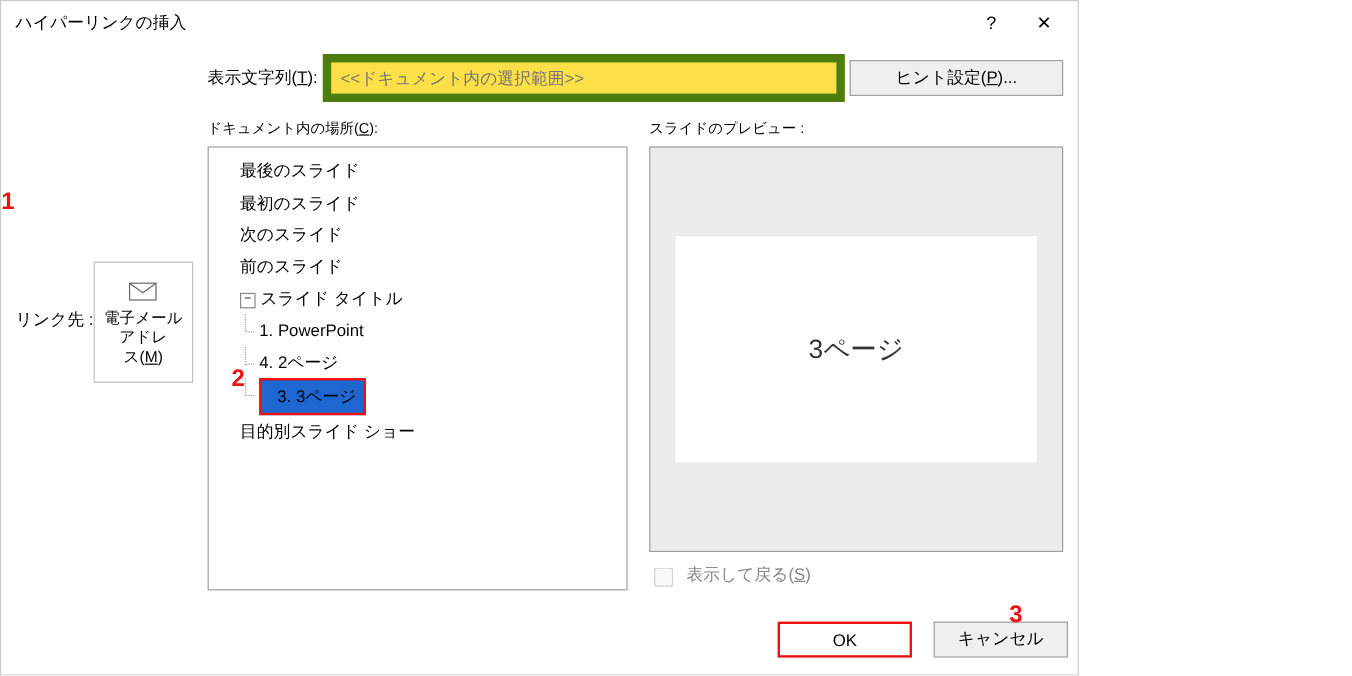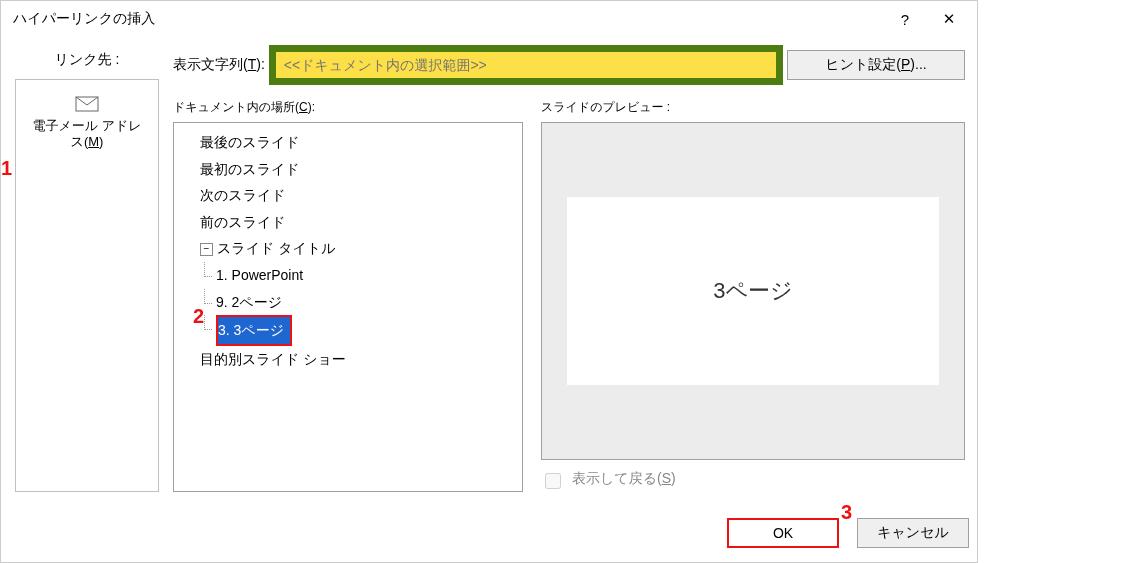--- a/index.html
+++ b/index.html
@@ -1,24 +1,24 @@
 <!DOCTYPE html>
 <html><head>
 <meta charset="utf-8">
 <style>
   html,body{margin:0;padding:0;font-family:"Yu Gothic UI","Meiryo",sans-serif;font-size:13px;color:#000;background:#fff}
-  .dialog{width:978px;height:563px;box-sizing:border-box;border:1px solid #ccc;position:relative;background:#fff}
+  .dialog{width:899px;height:563px;box-sizing:border-box;border:1px solid #ccc;position:relative;background:#fff}
   .titlebar{display:flex;align-items:center;justify-content:space-between;height:36px;padding:0 6px 0 12px}
   .title{font-size:14px}
   .titlebtns{display:flex;gap:0}
   .titlebtn{width:44px;height:30px;display:flex;align-items:center;justify-content:center;font-size:15px;background:transparent;border:none}
 
   .body{display:flex;padding:8px 12px 70px 12px;height:calc(100% - 36px);box-sizing:border-box;gap:12px}
 
-  .leftcol{width:148px;display:flex;flex-direction:column;align-items:center}
+  .leftcol{width:148px;display:flex;align-items:center}
   .linkto-label{font-size:14px;margin:6px 0 10px 0}
   .sidepanel{border:1px solid #c0c0c0;width:138px;flex:1;display:flex;flex-direction:column;align-items:stretch;padding:4px 2px;background:#fff}
   .side-item{display:flex;flex-direction:column;align-items:center;justify-content:center;padding:6px 2px;font-size:13px;text-align:center;line-height:1.25;border:1px solid transparent;margin:1px}
   .side-item .icon{width:28px;height:24px;margin-bottom:2px}
   .side-item.selected{background:#bde0f7;border:2px solid #e11;box-sizing:border-box}
   .callout{position:absolute;color:#e11;font-weight:700;font-size:20px}
 
   .maincol{flex:1;display:flex;flex-direction:column}
   .row-disp{display:flex;align-items:center;gap:4px;margin-bottom:14px}
   .row-disp label{font-size:14px;white-space:nowrap}
@@ -28,21 +28,21 @@
   .midrow{display:flex;gap:18px;flex:1;min-height:0}
   .treecol{flex:0 0 350px;display:flex;flex-direction:column}
   .section-label{font-size:12px;margin-bottom:6px}
   .treebox{flex:1;border:1px solid #a0a0a0;padding:6px 6px 6px 10px;overflow:auto;font-size:14px;line-height:1.9}
   .treebox ul{list-style:none;margin:0;padding:0}
   .treebox li{position:relative;padding-left:16px}
   .treebox li::before{content:"";position:absolute;left:4px;top:0;bottom:50%;border-left:1px dotted #999}
   .treebox li::after{content:"";position:absolute;left:4px;top:14px;width:8px;border-top:1px dotted #999}
   .tree-root>li::before,.tree-root>li::after{display:none}
   .expander{display:inline-block;width:11px;height:11px;border:1px solid #888;line-height:9px;text-align:center;font-size:10px;margin-right:4px;vertical-align:1px;background:#fff}
-  .tree-sel{background:#1e66d0;color:#ffffff;border:2px solid #e11;padding:0 6px 0 0;display:inline-block}
+  .tree-sel{background:#1e66d0;color:#000000;border:2px solid #e11;padding:0 6px 0 13px;display:inline-block}
 
   .prevcol{flex:1;display:flex;flex-direction:column}
   .prevbox{flex:1;border:1px solid #a0a0a0;background:#ececec;display:flex;align-items:center;justify-content:center;position:relative}
   .slide{width:88%;height:56%;background:#fff;display:flex;align-items:center;justify-content:center;font-size:22px;color:#333}
   .chkrow{display:flex;gap:8px;margin-top:10px;font-size:14px;color:#888}
   .chkrow input{width:16px;height:16px}
 
   .footer{position:absolute;right:8px;bottom:14px;display:flex;gap:18px;align-items:center}
   .okbtn{width:112px;height:30px;border:2px solid #e11;background:#fff;font-size:14px}
   .cancelbtn{width:112px;height:30px;border:1px solid #a0a0a0;background:#efefef;font-size:14px}
@@ -104,21 +104,21 @@
           <div class="treebox">
             <ul class="tree-root">
               <li><span>最後のスライド</span></li>
               <li><span>最初のスライド</span></li>
               <li><span>次のスライド</span></li>
               <li><span>前のスライド</span></li>
               <li>
                 <span class="expander">−</span><span>スライド タイトル</span>
                 <ul>
                   <li><span>1. PowerPoint</span></li>
-                  <li><span>9. 2ページ</span></li>
+                  <li><span>4. 2ページ</span></li>
                   <li><span class="tree-sel">3. 3ページ</span></li>
                 </ul>
               </li>
               <li><span>目的別スライド ショー</span></li>
             </ul>
           </div>
         </div>
 
         <div class="prevcol">
           <div class="section-label">スライドのプレビュー :</div>

